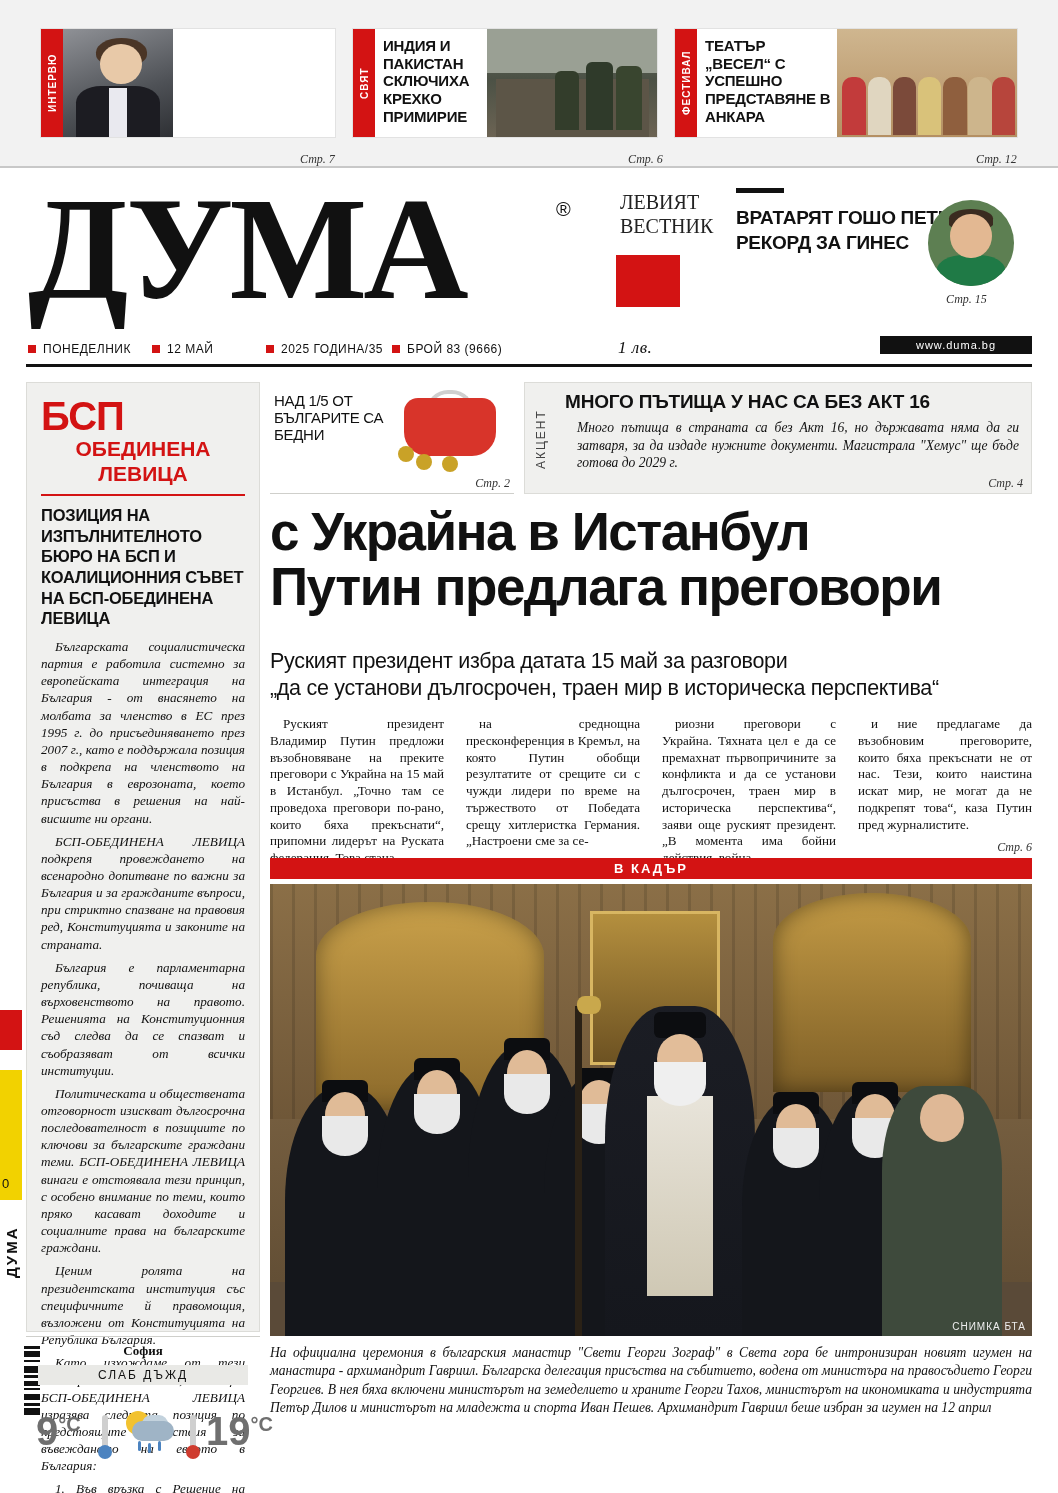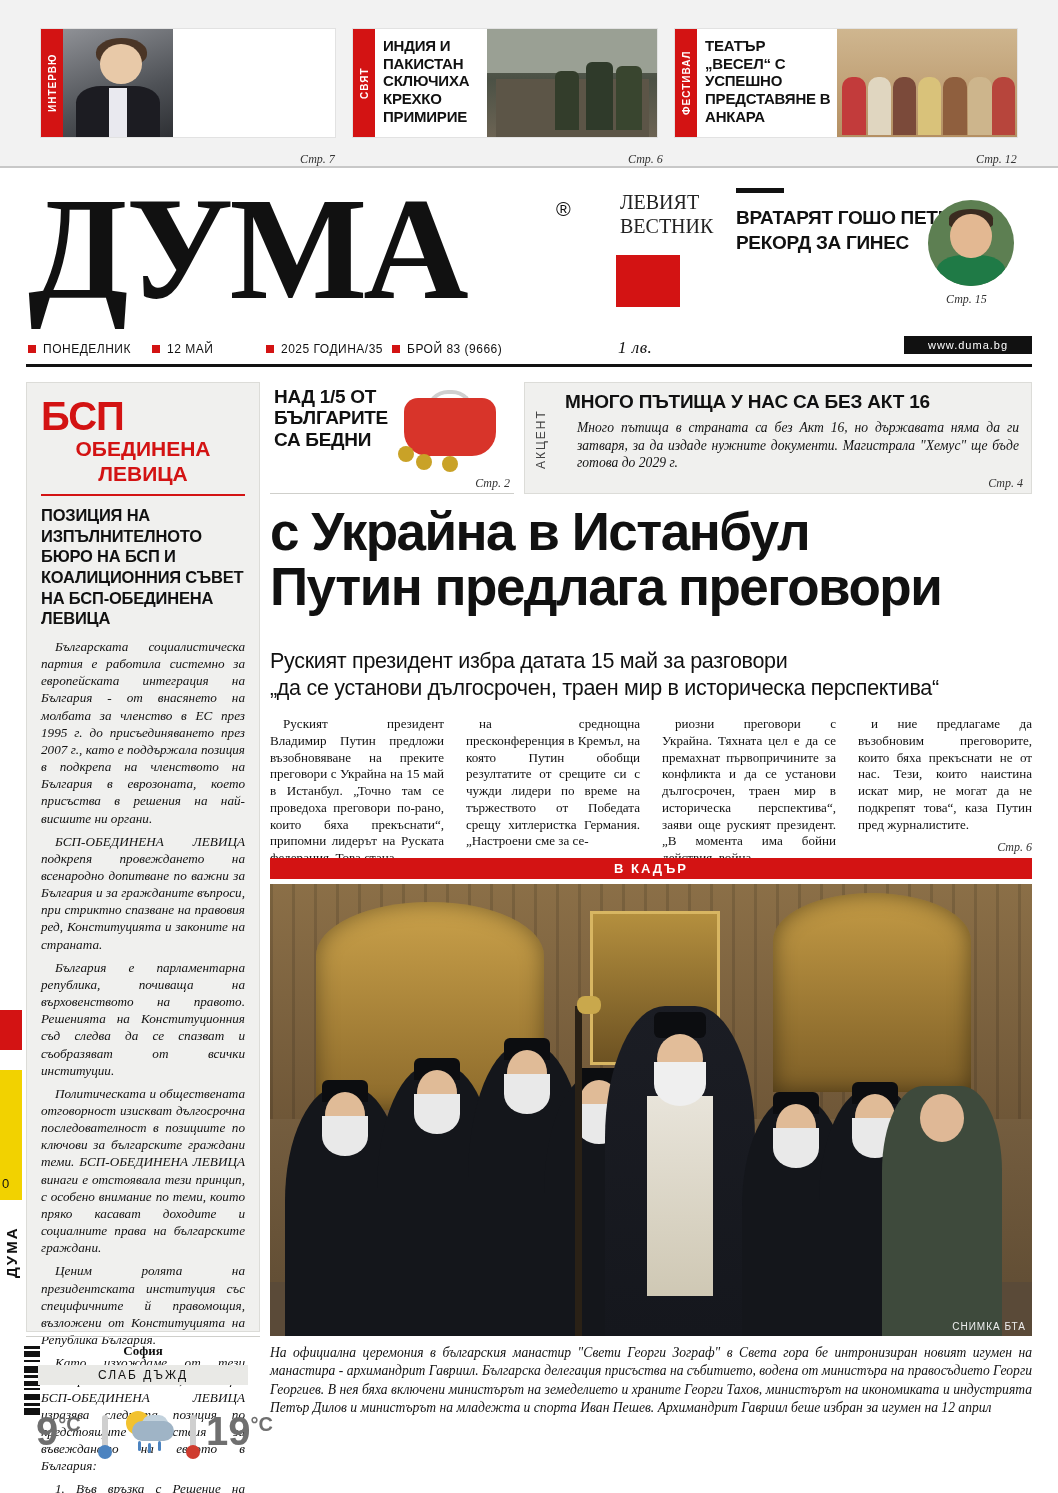--- a/index.html
+++ b/index.html
@@ -108,21 +108,21 @@
 
   .infoline {
     position:absolute; left:0; top:338px; width:1058px; height:30px;
     font-family:"Liberation Sans", sans-serif; font-size:12px; letter-spacing:0.5px;
     color:#111;
   }
   .infoline .bul { display:inline-block; width:8px; height:8px; background:#d31313; margin:0 7px 0 0; }
   .infoline .item { position:absolute; top:4px; text-transform:uppercase; }
   .price { position:absolute; left:618px; top:0px; font-family:"Liberation Serif",serif; font-style:italic; font-size:17px; }
   .site-badge {
-    position:absolute; right:26px; top:-2px; width:128px; height:18px; background:#111; color:#fff;
+    position:absolute; right:26px; top:-2px; width:152px; height:18px; background:#111; color:#fff;
     font-family:"Liberation Sans",sans-serif; font-size:11px; letter-spacing:1px;
     display:flex; align-items:center; justify-content:center;
   }
   .rule-thick { position:absolute; left:26px; top:364px; width:1006px; height:3px; background:#111; }
 
   
   .leftcol {
     position:absolute; left:26px; top:382px; width:234px; height:950px;
     background:#f0f0ee; border:1px solid #dcdcd8;
     padding:14px 14px 10px 14px;
@@ -183,22 +183,22 @@
     writing-mode:vertical-rl; transform:rotate(180deg);
     display:flex; align-items:center; justify-content:center; letter-spacing:2px;
   }
 
   
   .box-poor {
     position:absolute; left:270px; top:382px; width:244px; height:112px;
     border-bottom:1px solid #cfcfcb;
   }
   .box-poor .bt {
-    position:absolute; left:4px; top:4px; width:116px;
-    font-family:"Liberation Sans",sans-serif; font-weight:bold; font-size:19px;
+    position:absolute; left:4px; top:11px; width:116px;
+    font-family:"Liberation Sans",sans-serif; font-weight:normal; font-size:15px;
     line-height:1.12; text-transform:uppercase; letter-spacing:-0.3px;
   }
   .purse { position:absolute; right:6px; top:2px; width:116px; height:86px; }
   .purse .bag { position:absolute; left:12px; top:14px; width:92px; height:58px; background:#d8342a; border-radius:14px 14px 24px 24px; }
   .purse .clasp { position:absolute; left:34px; top:6px; width:48px; height:22px; border:4px solid #cfcfcf; border-bottom:none; border-radius:22px 22px 0 0; }
   .purse .coin { position:absolute; width:16px; height:16px; border-radius:50%; background:#c9a227; }
   .ref-poor { position:absolute; right:4px; bottom:2px; }
 
   .box-accent {
     position:absolute; left:524px; top:382px; width:508px; height:112px;

